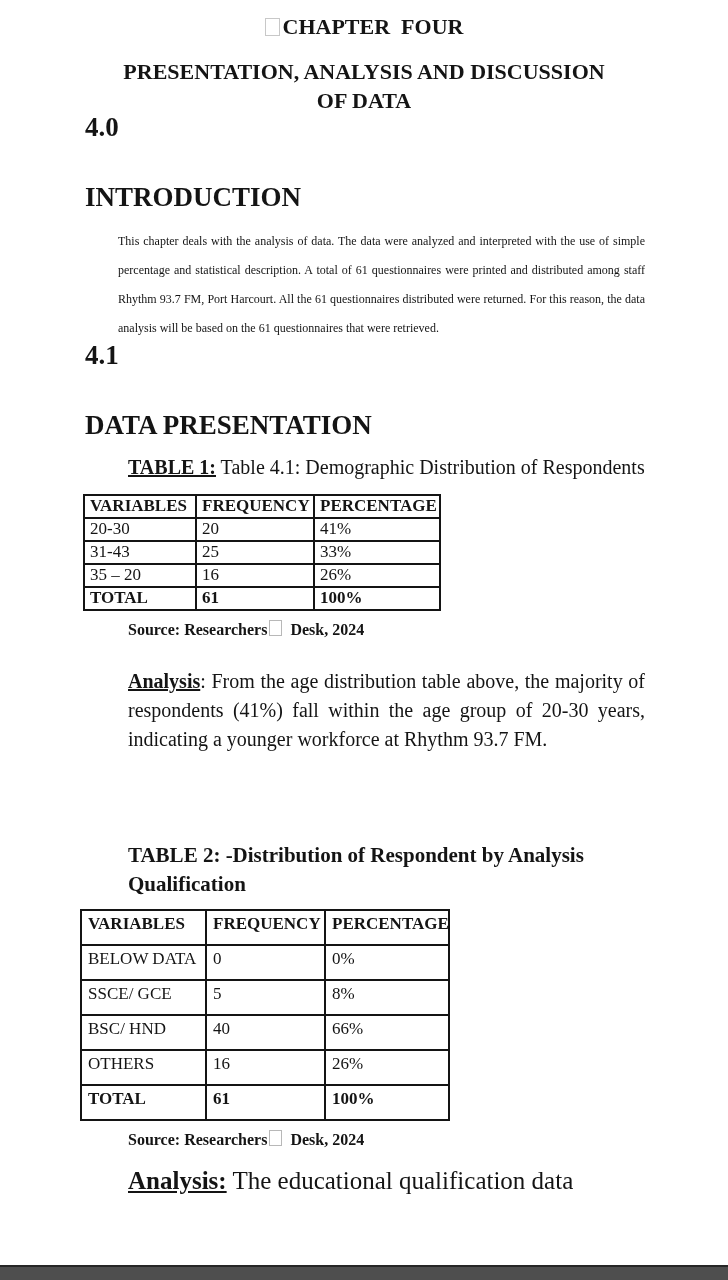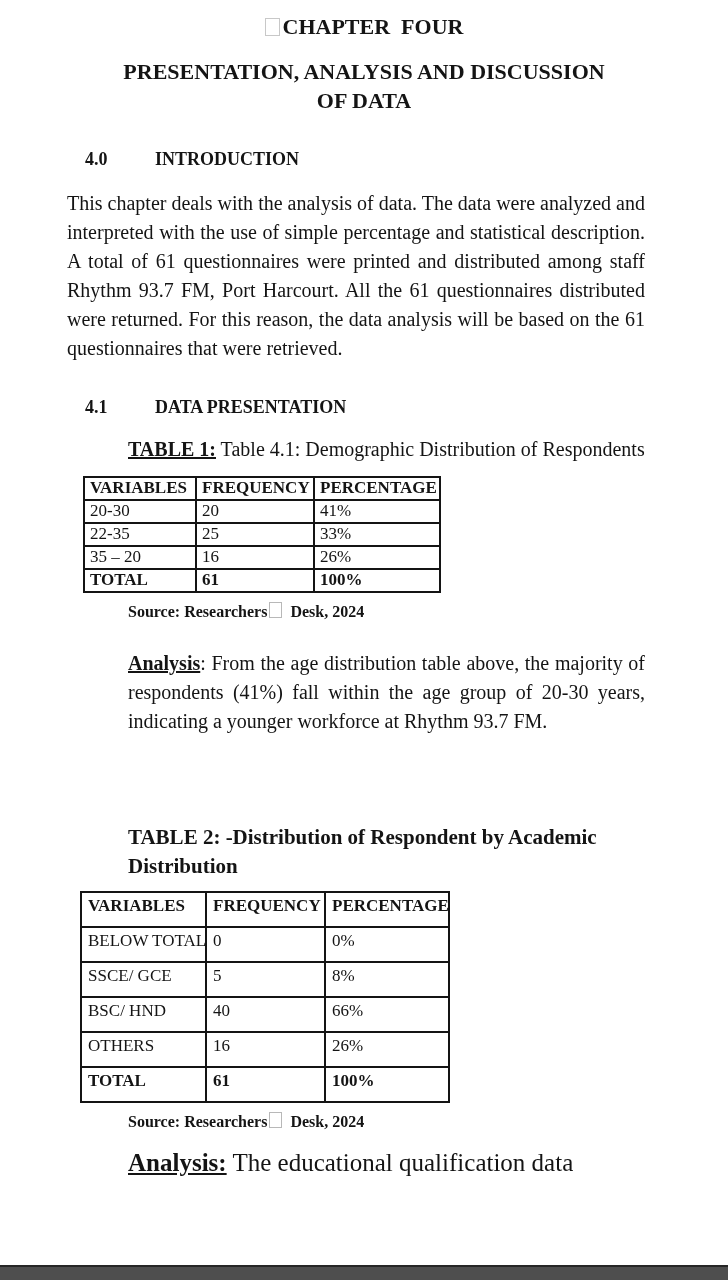--- a/index.html
+++ b/index.html
@@ -11,25 +11,25 @@
   .b { font-weight:bold;text-decoration:underline; }
 
   .title1 {
     margin:14px 0 0; text-align:center;
     font-weight:bold; font-size:22px; line-height:26px; white-space:pre-wrap;
   }
   .title2 {
     margin:17px auto 0; width:500px; text-align:center;
     font-weight:bold; font-size:22px; line-height:29px;
   }
-  .h-row { display:flex; margin:32px 0 0 85px; font-weight:bold; font-size:18px; line-height:24px; }
+  .h-row { display:flex; margin:0 0 0 85px; font-weight:bold; font-size:27px; line-height:24px;flex-direction:column; }
   .h-row .h-num { width:70px; flex:0 0 70px; }
 
   .para {
-    margin:18px 83px 0 67px; font-size:20px; line-height:29px;
+    margin:18px 83px 0 118px; font-size:12px; line-height:29px;
     text-align:justify;
   }
   .caption1 {
     margin:16px 83px 0 85px; text-indent:43px;
     font-size:20px; line-height:29px;
   }
   .caption2 {
     margin:87px 130px 0 128px; font-weight:bold;
     font-size:21px; line-height:29px;
   }
@@ -103,21 +103,21 @@
         <th>PERCENTAGE</th>
       </tr>
     </thead>
     <tbody>
       <tr>
         <td>20-30</td>
         <td>20</td>
         <td>41%</td>
       </tr>
       <tr>
-        <td>22-35</td>
+        <td>31-43</td>
         <td>25</td>
         <td>33%</td>
       </tr>
       <tr>
         <td>35 – 20</td>
         <td>16</td>
         <td>26%</td>
       </tr>
       <tr class="total">
         <td>TOTAL</td>
@@ -128,38 +128,38 @@
   </table>
 
   <div class="source">
     <span>Source: Researchers</span><span class="tofu-sm"></span><span>Desk, 2024</span>
   </div>
 
   <div class="analysis">
     <span class="b">Analysis</span><span>: From the age distribution table above, the majority of respondents (41%) fall within the age group of 20-30 years, indicating a younger workforce at Rhythm 93.7 FM.</span>
   </div>
 
-  <div class="caption2">TABLE 2: -Distribution of Respondent by Academic Distribution</div>
+  <div class="caption2">TABLE 2: -Distribution of Respondent by Analysis Qualification</div>
 
   <table class="t2">
     <colgroup>
         <col>
         <col>
         <col>
       </colgroup>
     <thead>
       <tr>
         <th>VARIABLES</th>
         <th>FREQUENCY</th>
         <th>PERCENTAGE</th>
       </tr>
     </thead>
     <tbody>
       <tr>
-        <td>BELOW TOTAL</td>
+        <td>BELOW DATA</td>
         <td>0</td>
         <td>0%</td>
       </tr>
       <tr>
         <td>SSCE/ GCE</td>
         <td>5</td>
         <td>8%</td>
       </tr>
       <tr>
         <td>BSC/ HND</td>

